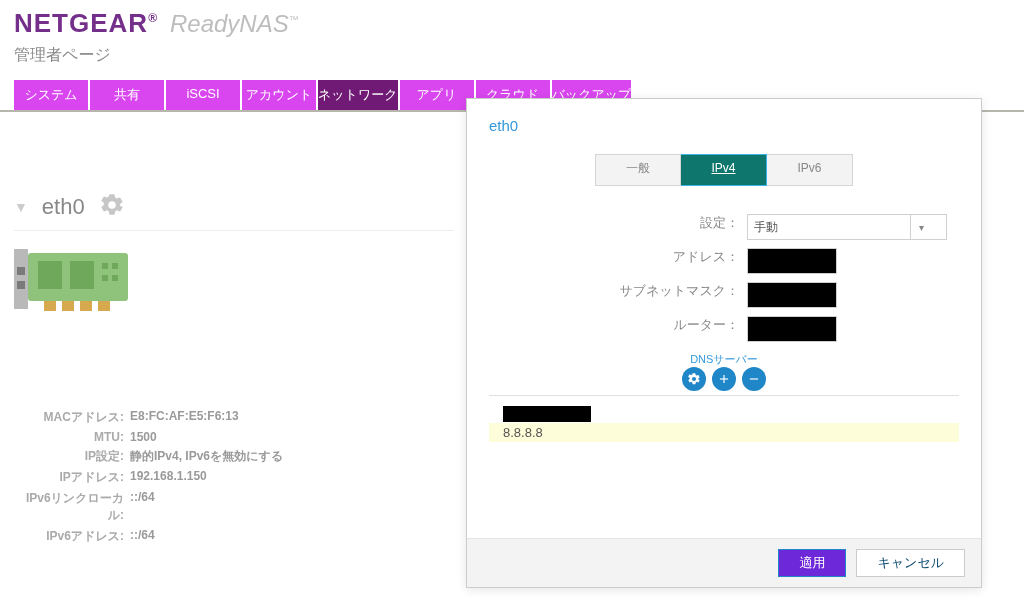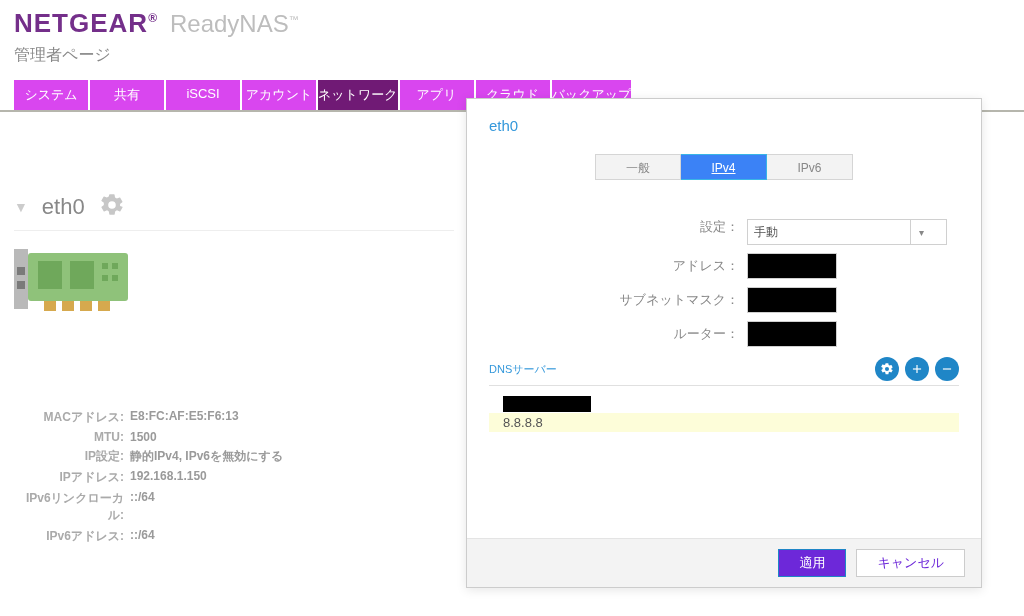--- a/index.html
+++ b/index.html
@@ -14,21 +14,21 @@
   }
   
   .header { padding: 8px 14px 4px; }
   .brand { display: flex; align-items: baseline; gap: 12px; }
   .brand-netgear {
     color: #742f8a; font-weight: 800; font-size: 26px;
     letter-spacing: 1px;
   }
   .brand-netgear sup { font-size: 12px; }
   .brand-readynas {
-    color: #bdbdbd; font-weight: 300; font-size: 24px;
+    color: #bdbdbd; font-weight: 300; font-size: 24px; font-style: italic;
   }
   .brand-readynas sup { font-size: 10px; }
   .subtitle { color: #888; font-size: 16px; margin-top: 6px; }
   
   .main-nav {
     display: flex; gap: 2px; padding: 10px 14px 0;
     border-bottom: 2px solid #b6b6ad;
   }
   .nav-item {
     background: #d946ef; color: #fff; font-size: 13px;
@@ -58,44 +58,44 @@
     position: absolute; left: 466px; top: 98px;
     width: 516px; height: 490px;
     background: #fff; border: 1px solid #ccc;
     box-shadow: 0 2px 10px rgba(0,0,0,0.1);
     display: flex; flex-direction: column;
   }
   .dialog-body { padding: 18px 22px 10px; flex: 1; }
   .dialog-title { color: #3498db; font-size: 15px; margin-bottom: 20px; }
   .sub-tabs { display: flex; justify-content: center; margin-bottom: 28px; }
   .sub-tab {
-    width: 86px; height: 26px; line-height: 26px; text-align: center;
+    width: 86px; height: 32px; line-height: 26px; text-align: center;
     font-size: 12px; color: #888; background: #f3f3f3;
     border: 1px solid #d5d5d5; cursor: pointer;
   }
   .sub-tab + .sub-tab { border-left: none; }
-  .sub-tab.active { background: #3b82f6; color: #fff; border-color: #39b4e6; text-decoration: underline; }
-  .form-row { display: flex; align-items: center; margin-bottom: 8px; }
+  .sub-tab.active { background: #0f766e; color: #fff; border-color: #39b4e6; text-decoration: underline; }
+  .form-row { display: flex; margin-bottom: 8px; }
   .form-label { width: 258px; text-align: right; color: #888; font-size: 13px; padding-right: 8px; }
   .form-input, .form-select {
     width: 200px; height: 26px; border: 1px solid #d0d0d0;
     font-size: 12px; padding: 0 6px; color: #555;
   }
   .form-select { appearance: none; background: #fff; position: relative; }
-  .select-wrap { position: relative; width: 185px; margin-top: 11px; }
+  .select-wrap { position: relative; width: 185px; }
   .select-wrap .caret {
     position: absolute; right: 0; top: 0; width: 22px; height: 26px;
     border-left: 1px solid #d0d0d0; display: flex; align-items: center;
     justify-content: center; color: #888; font-size: 10px; pointer-events: none;
   }
   .redact { background: #000; }
   .dns-section { margin-top: 10px; }
   .dns-head {
     display: flex; align-items: center; justify-content: space-between;
-    border-bottom: 1px solid #e0e0e0; padding-bottom: 4px;
+    border-bottom: 1px solid #e0e0e0; padding-bottom: 4px; flex-direction: column;
   }
   .dns-label { color: #3498db; font-size: 11px; }
   .dns-actions { display: flex; gap: 6px; }
   .dns-act {
     width: 24px; height: 24px; border-radius: 50%;
     display: inline-flex; align-items: center; justify-content: center;
     color: #fff; cursor: pointer;
   }
   .dns-act.gear { background: #1f86c7; }
   .dns-act.plus { background: #1f86c7; }
@@ -107,21 +107,21 @@
   }
   .dns-item.redacted .bar { width: 88px; height: 16px; background: #000; }
   .dns-item.selected { background: #fdfdd9; }
   
   .dialog-footer {
     background: #f3f3f3; border-top: 1px solid #e4e4e4;
     padding: 10px 16px; display: flex; justify-content: flex-end; gap: 10px;
   }
   .btn {
     height: 28px; padding: 0 20px; border: 1px solid #ccc;
-    background: #fff; font-size: 13px; color: #6d28d9; cursor: pointer;
+    background: #fff; font-size: 13px; color: #0c4a6e; cursor: pointer;
   }
   .btn.primary { background: #6d28d9; color: #fff; border-color: #1f86c7; }
 </style>
 </head>
 <body>
 
 <div class="header">
   <div class="brand">
     <span class="brand-netgear"><span>NETGEAR</span><sup>®</sup></span>
     <span class="brand-readynas"><span>ReadyNAS</span><sup>™</sup></span>

